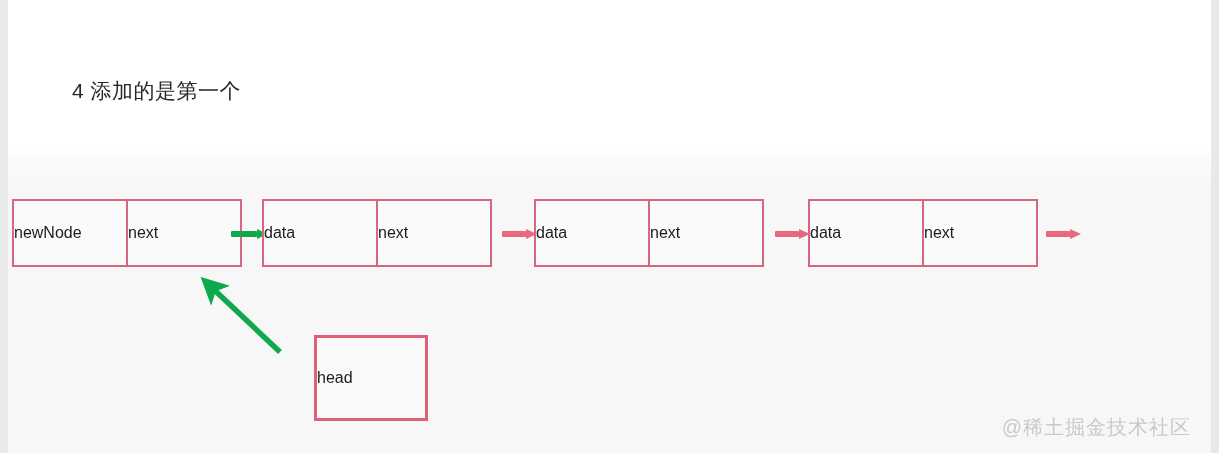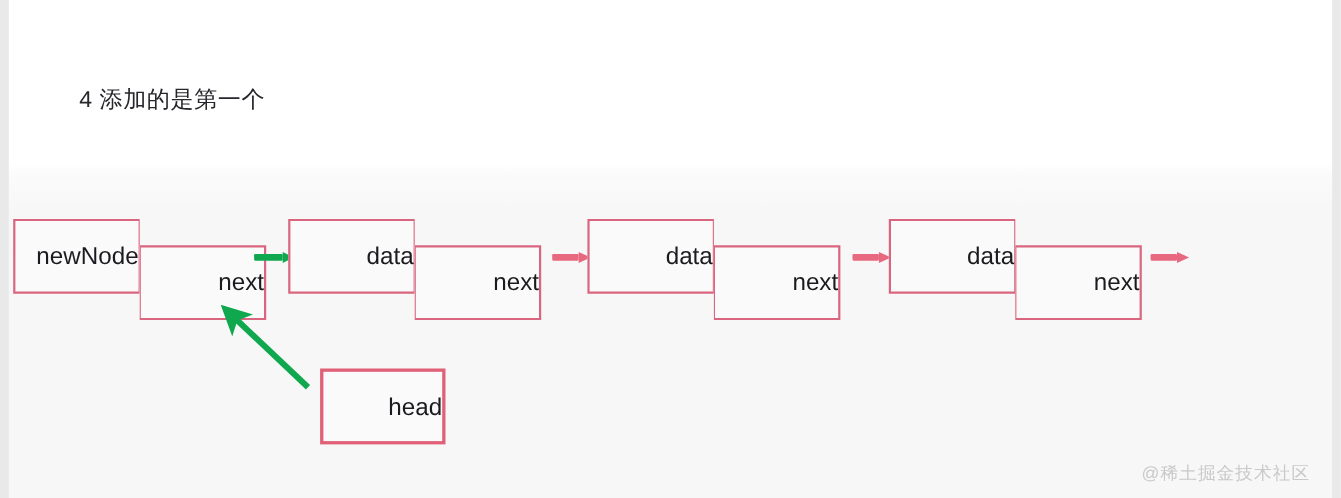--- a/index.html
+++ b/index.html
@@ -55,36 +55,37 @@
   }
 
   
   .cell {
     position: absolute;
     box-sizing: border-box;
     border: 2px solid #d9657f;
     background: #fafafa;
     display: flex;
     align-items: center;
-    justify-content: flex-end;
-    font-size: 22px;
+    justify-content: flex-start;
+    font-size: 16px;
     color: #1b1b1f;
     height: 68px;
     top: 199px;
   }
   .cell.head-box {
     top: 335px;
-    height: 69px;
+    height: 86px;
     border-width: 3px;
     border-color: #e06078;
+    margin-left: 23px;
   }
 
   
   .cell.join-right { border-right-width: 1px; }
-  .cell.join-left  { border-left-width: 1px; margin-top: 24px; }
+  .cell.join-left  { border-left-width: 1px; }
 
   
   .arrow {
     position: absolute;
     height: 9px;
     top: 229px;
   }
   .arrow .shaft {
     position: absolute;
     left: 0;
@@ -111,21 +112,21 @@
     top: 270px;
     width: 110px;
     height: 100px;
     pointer-events: none;
   }
 
   .watermark {
     position: absolute;
     right: 20px;
     bottom: 12px;
-    font-size: 16px;
+    font-size: 20px;
     color: #c9c9c9;
     letter-spacing: 1px;
     white-space: nowrap;
   }
 </style>
 </head>
 <body>
 
 <div id="canvas">
   <div class="edge left"></div>

